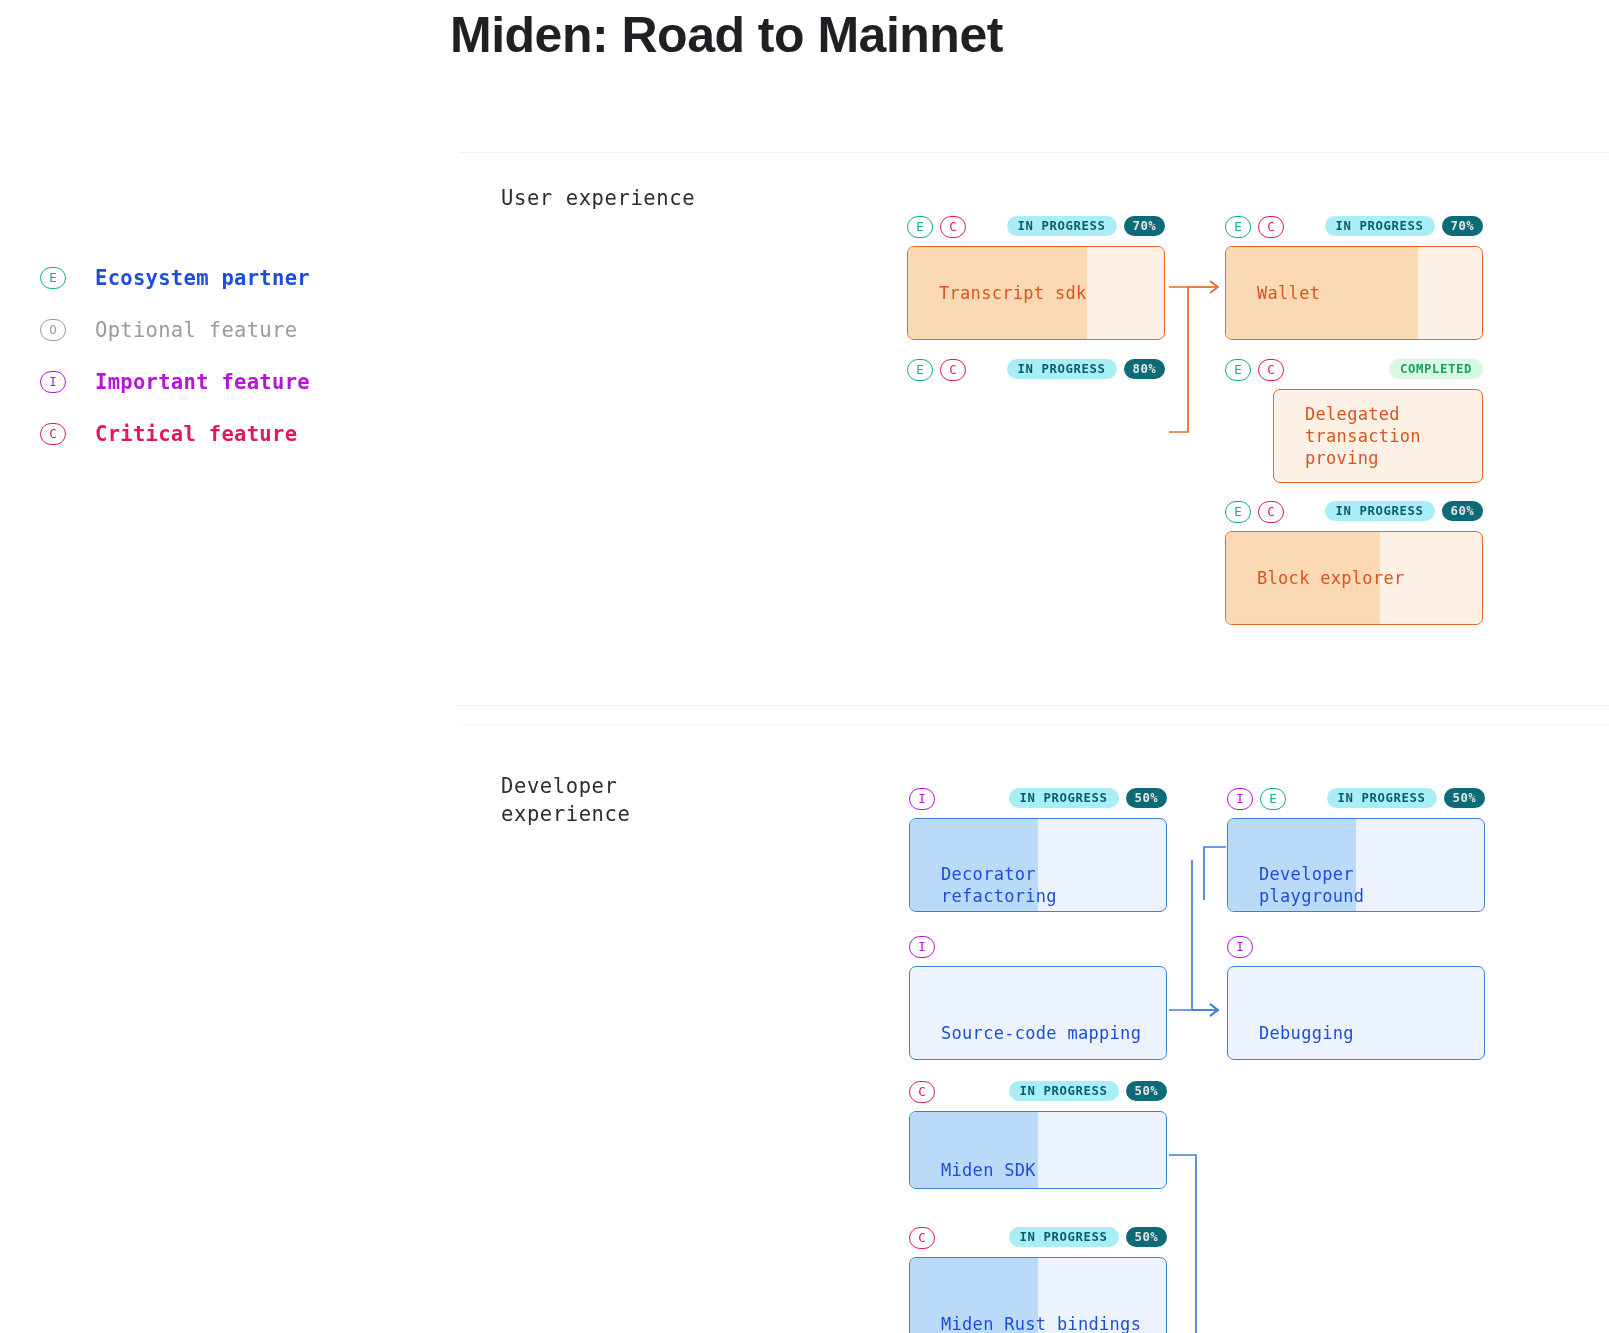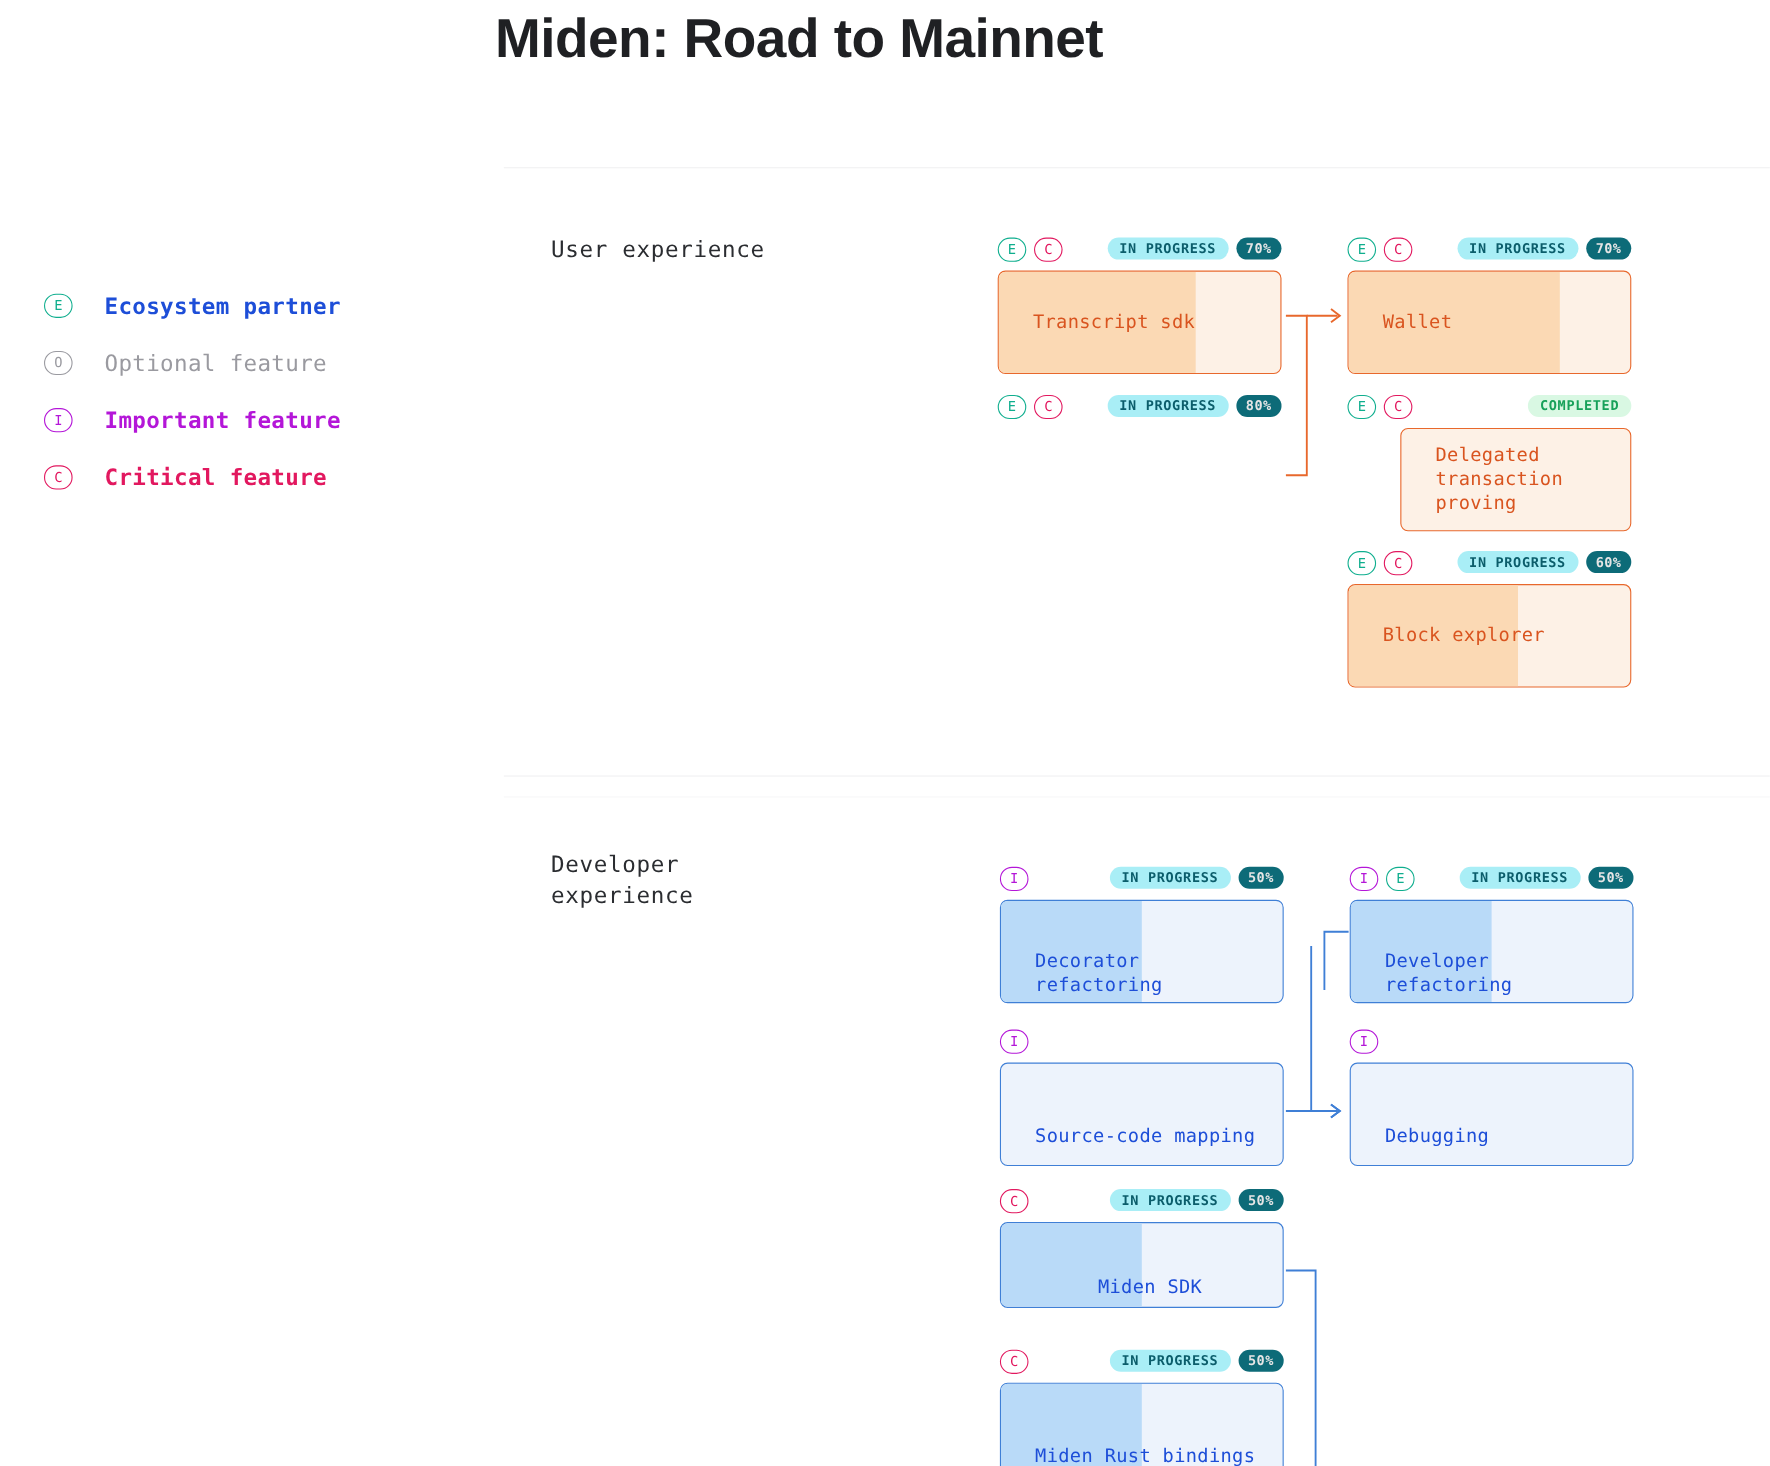--- a/index.html
+++ b/index.html
@@ -178,21 +178,21 @@
           <span>C</span>
         </span>
       <span class="legend-label" style="color:#e2185f">Critical feature</span>
     </div>
   </div>
 
   <div class="divider" style="left:458px; top:152px; width:1151px;"></div>
   <div class="divider" style="left:458px; top:705px; width:1151px;"></div>
   <div class="divider" style="left:458px; top:724px; width:1151px; background:#f7f7f8;"></div>
 
-  <div class="section-title" style="left:501px; top:213px;">User experience</div>
+  <div class="section-title" style="left:501px; top:184px;">User experience</div>
 
   <svg class="conn" style="left:1168px; top:270px;" width="60" height="175">
     <path d="M1,17 L20,17 L20,162 L1,162" fill="none" stroke="#e8682c" stroke-width="1.7"></path>
     <path d="M20,17 L48,17" fill="none" stroke="#e8682c" stroke-width="1.7"></path>
     <path d="M42,11 L50,17 L42,23" fill="none" stroke="#e8682c" stroke-width="1.7"></path>
   </svg>
 
   <div class="card-block" style="left:907px; top:216px; width:258px;">
     <div class="card-badges">
       <span class="tag-chip" style="color:#0fae8e">E</span>
@@ -303,21 +303,21 @@
     <div class="card-badges">
       <span class="tag-chip" style="color:#b416d8">I</span>
       <span class="tag-chip" style="color:#0fae8e">E</span>
       <span class="status-group">
         <span class="status-pill inprogress">IN PROGRESS</span>
         <span class="pct-pill">50%</span>
       </span>
     </div>
     <div class="card blue" style="height:94px;">
       <div class="fill" style="width:50%;"></div>
-      <div class="card-label">Developer refactoring</div>
+      <div class="card-label">Developer playground</div>
     </div>
   </div>
 
   <div class="card-block" style="left:909px; top:936px; width:258px;">
     <div class="card-badges">
       <span class="tag-chip" style="color:#b416d8">I</span>
     </div>
     <div class="card blue" style="height:94px;">
       <div class="fill" style="width:0%;"></div>
       <div class="card-label">Source-code mapping</div>
@@ -335,21 +335,21 @@
   </div>
 
   <div class="card-block" style="left:909px; top:1081px; width:258px;">
     <div class="card-badges">
       <span class="tag-chip" style="color:#e2185f">C</span>
       <span class="status-group">
         <span class="status-pill inprogress">IN PROGRESS</span>
         <span class="pct-pill">50%</span>
       </span>
     </div>
-    <div class="card blue" style="height:78px;justify-content:center;">
+    <div class="card blue" style="height:78px;">
       <div class="fill" style="width:50%;"></div>
       <div class="card-label">Miden SDK</div>
     </div>
   </div>
 
   <div class="card-block" style="left:909px; top:1227px; width:258px;">
     <div class="card-badges">
       <span class="tag-chip" style="color:#e2185f">C</span>
       <span class="status-group">
         <span class="status-pill inprogress">IN PROGRESS</span>

